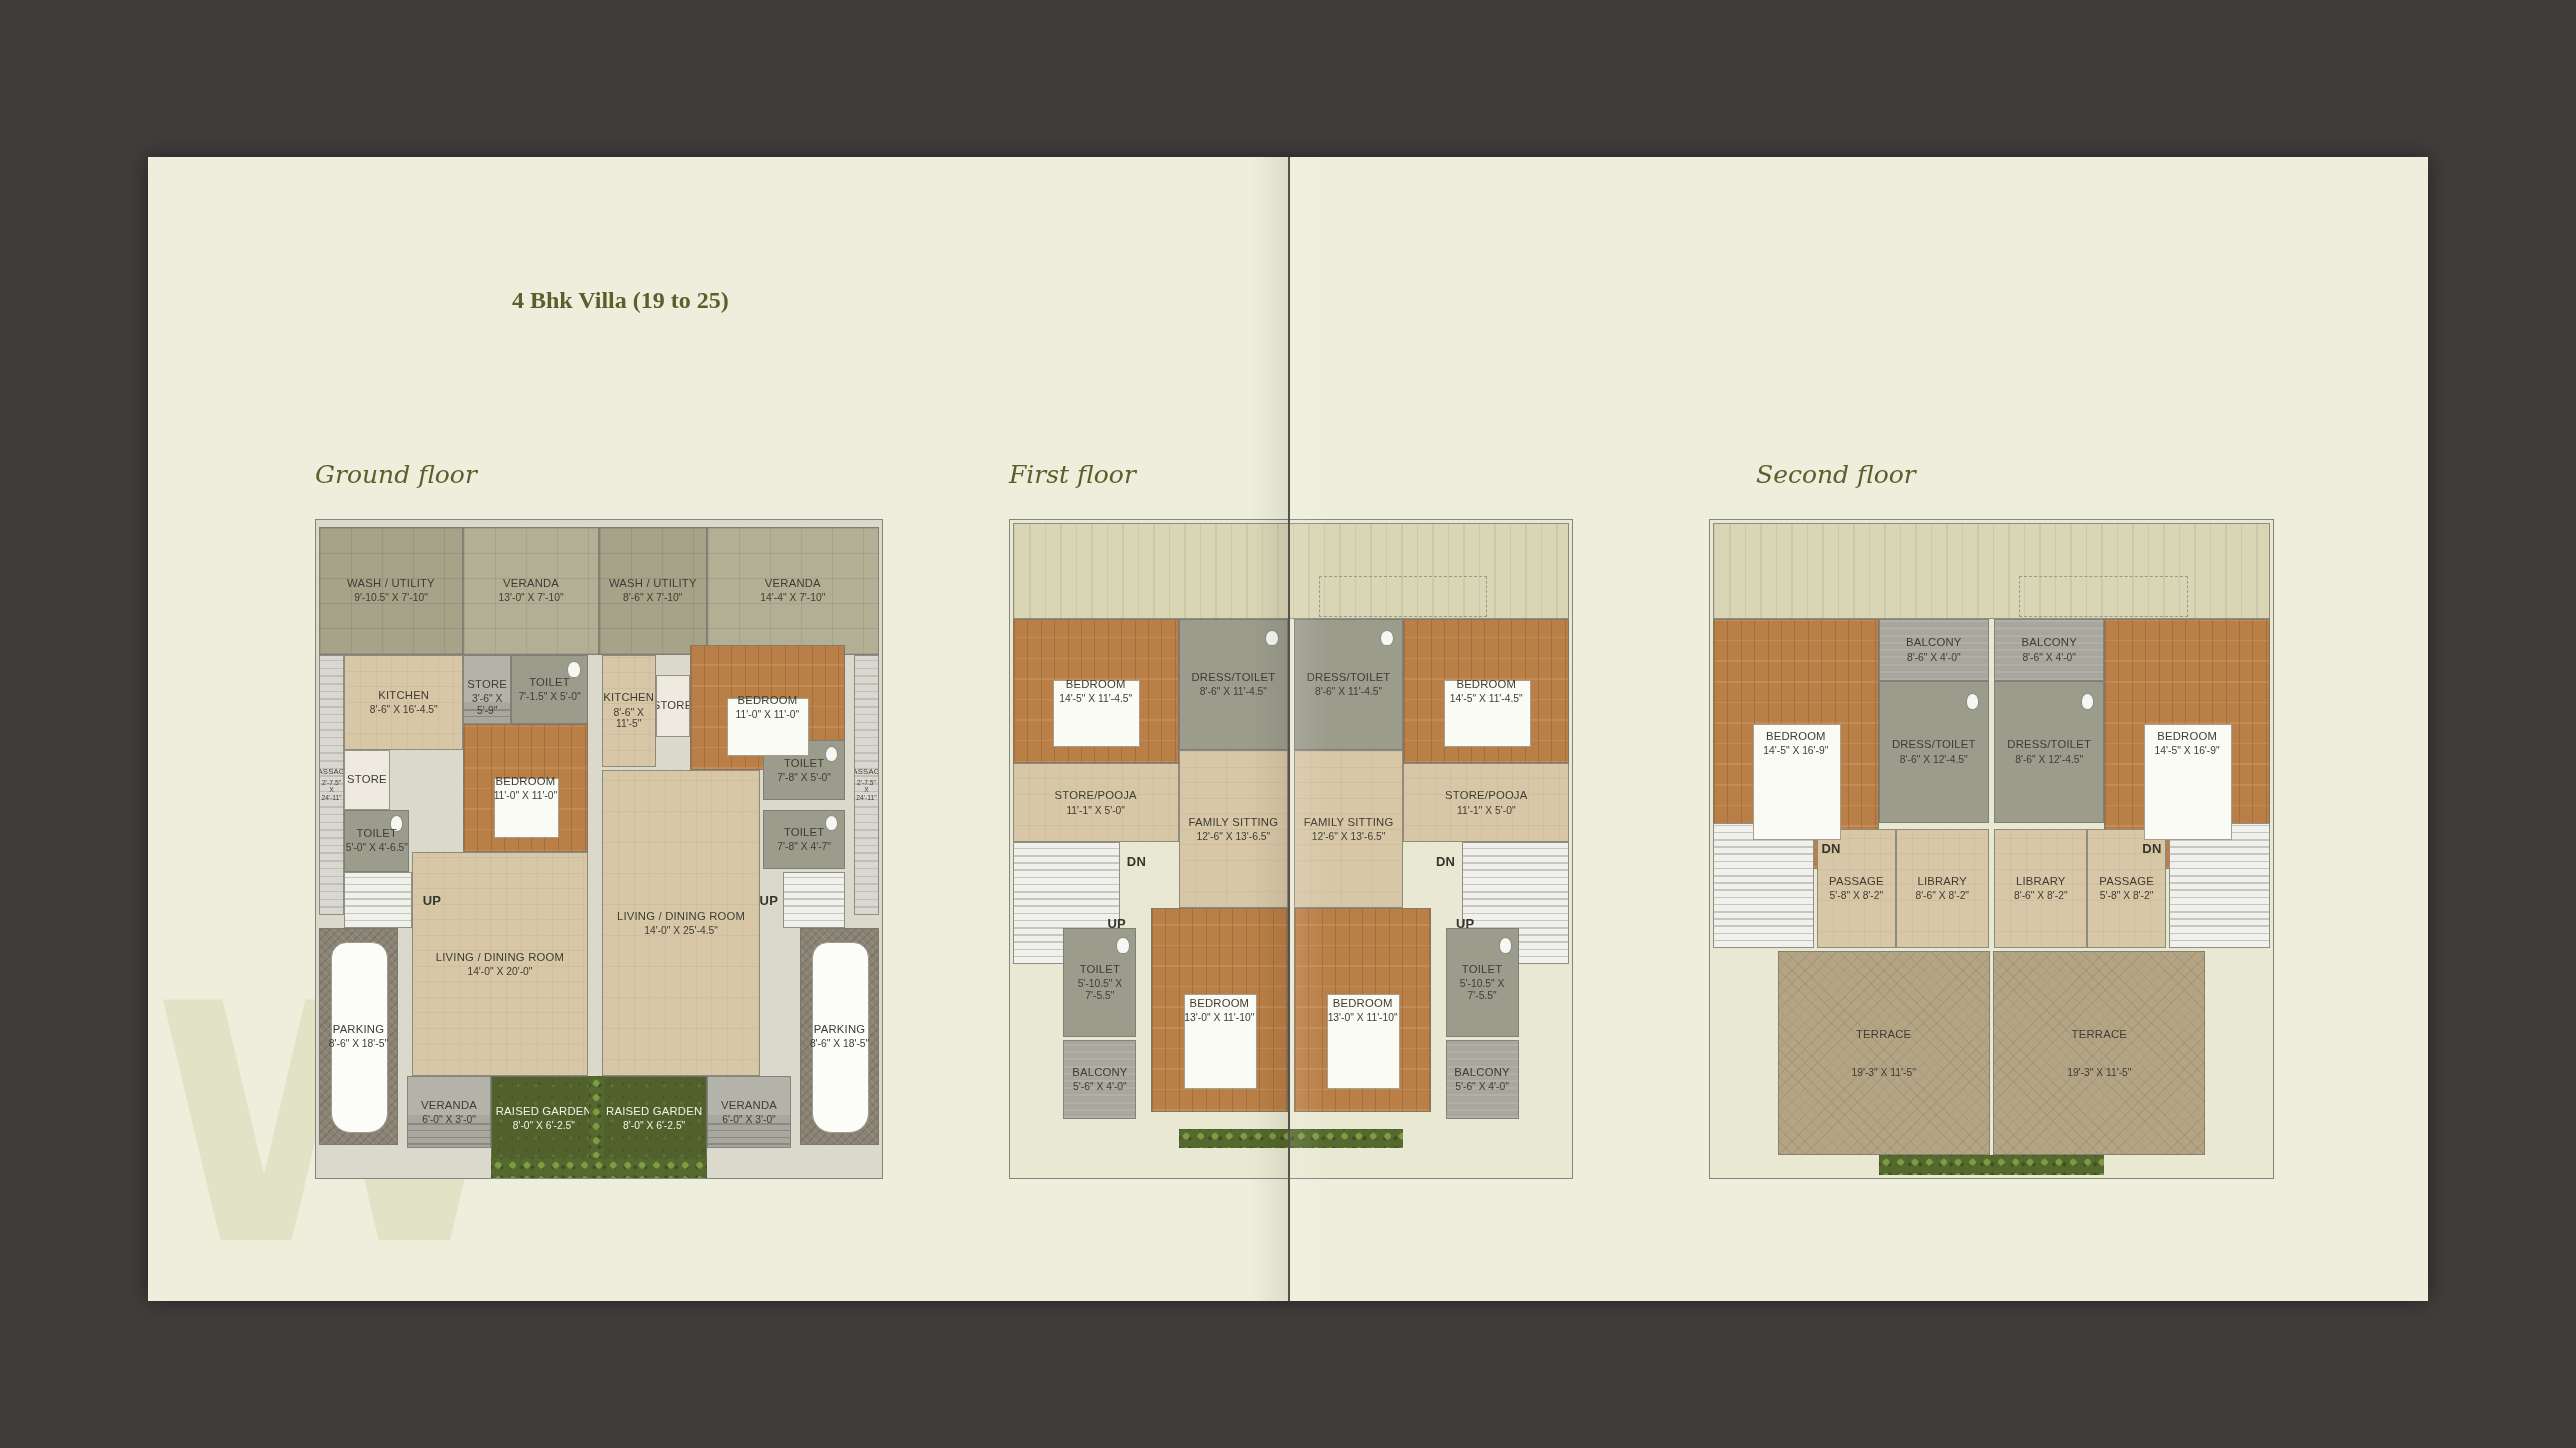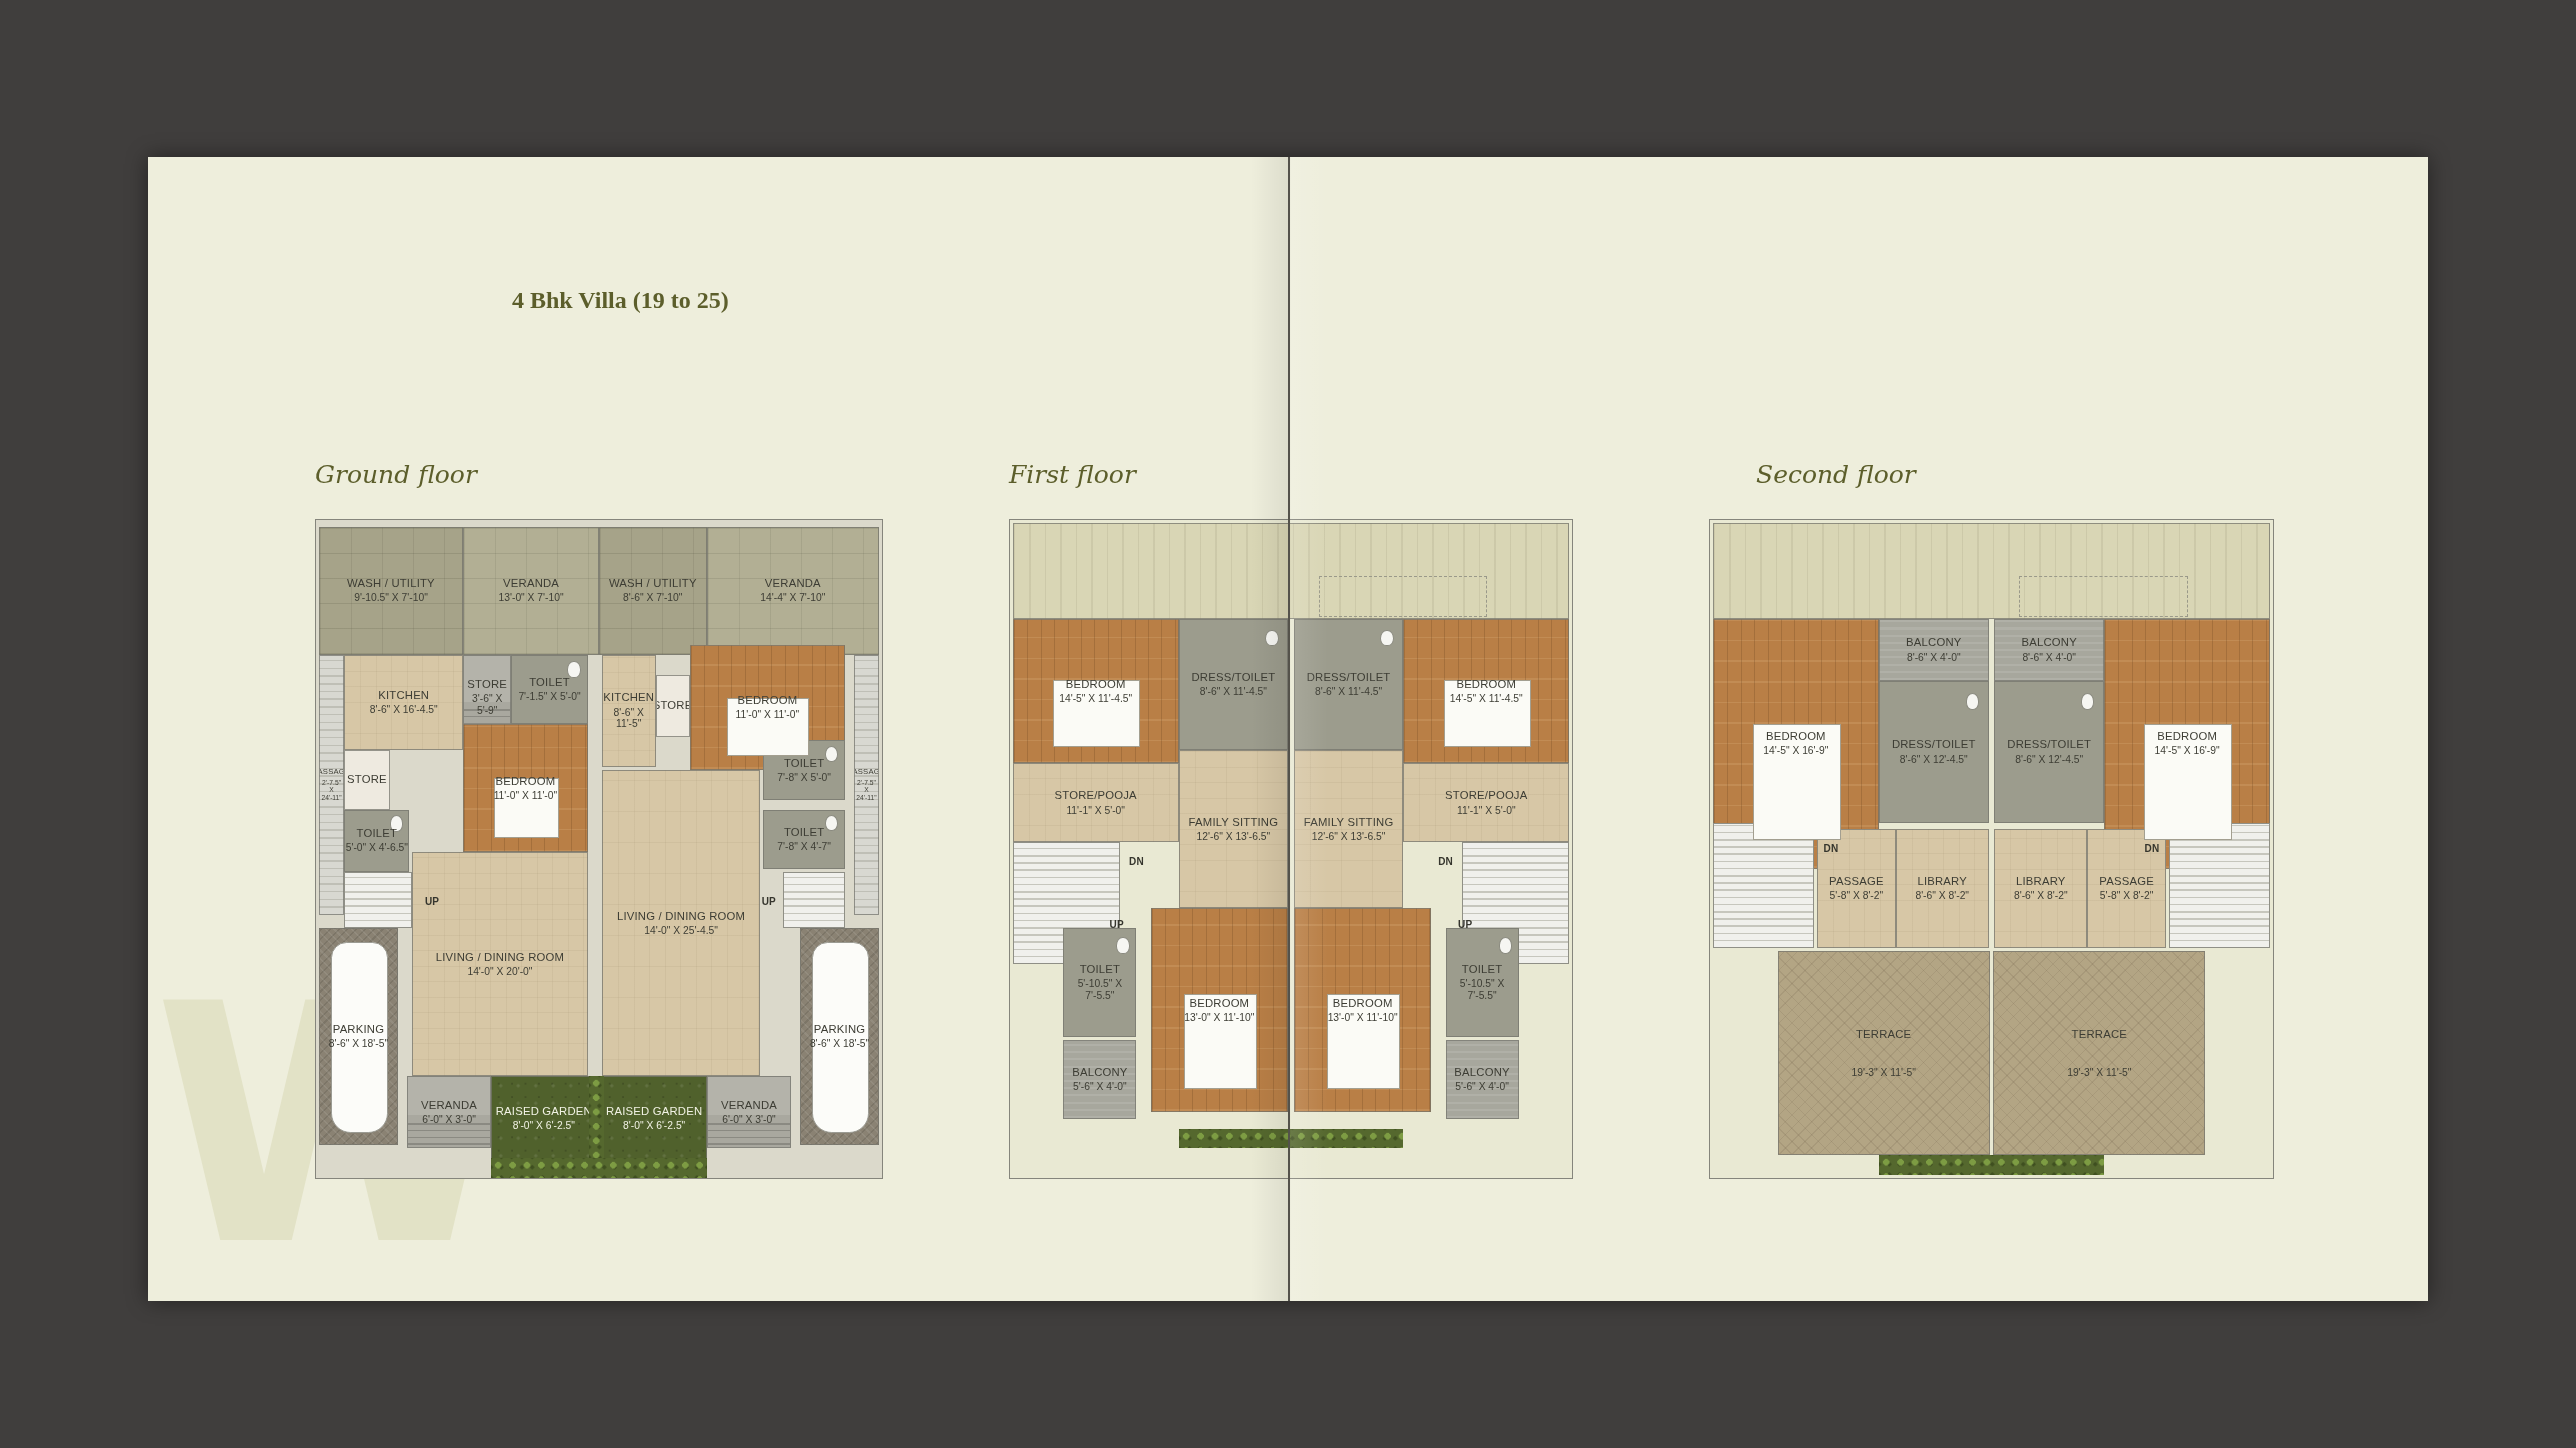--- a/index.html
+++ b/index.html
@@ -71,21 +71,21 @@
   .t-terrace{background:#b3a584;background-image:
       repeating-linear-gradient(45deg,transparent 0 8.2px,rgba(110,95,70,.16) 8.2px 9.3px),
       repeating-linear-gradient(-45deg,transparent 0 8.2px,rgba(110,95,70,.16) 8.2px 9.3px); gap: 24px;}
   .t-balcony{background:#a7a79d;background-image:
       repeating-linear-gradient(0deg,rgba(255,255,255,.10) 0 2.1px,transparent 2.1px 7.2px);}
   .t-plants{border:none;background:#55682e;background-image:
       radial-gradient(circle,#7d9c43 30%,transparent 34%),
       radial-gradient(circle,#3f4f20 25%,transparent 30%);
       background-size:14.4px 14.4px,10.3px 10.3px;background-position:0 0,5.2px 4.1px;z-index:3;}
   .t-label{border:none;background:transparent;overflow:visible;z-index:6;}
-  .t-label .rn{font-size:10px;font-weight:bold;color:#35352d;text-align:center;}
+  .t-label .rn{font-size:13px;font-weight:bold;color:#35352d;text-align:center;}
 </style>
 </head>
 <body>
 
 <div class="stage">
   <div class="page">
     <div class="watermark">W</div>
 
     <div class="subtitle">4 Bhk Villa (19 to 25)</div>
 

